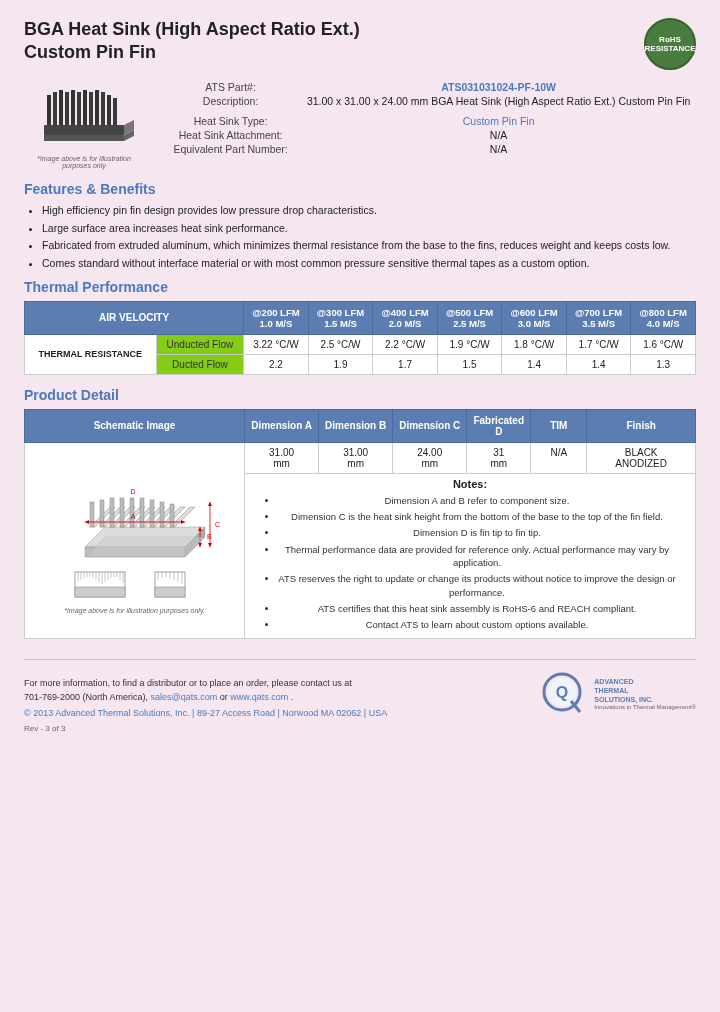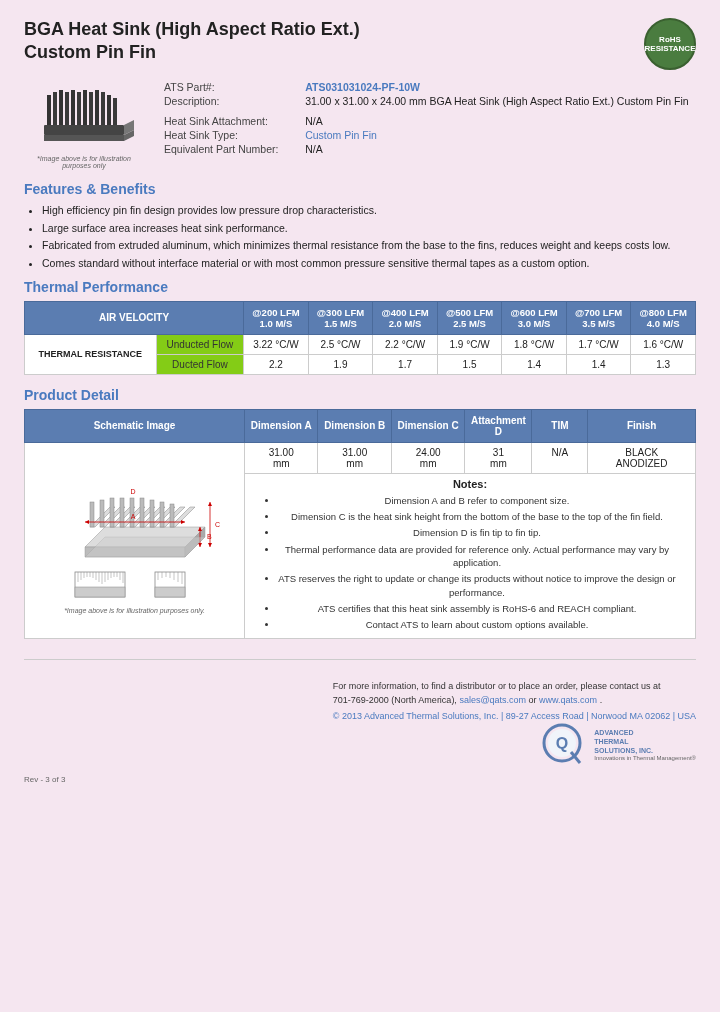--- a/index.html
+++ b/index.html
@@ -62,20 +62,21 @@
       color: #666;
       font-style: italic;
       text-align: center;
     }
     .product-specs {
       flex: 1;
     }
     .spec-table {
       width: 100%;
       border-collapse: collapse;
+      text-align: center;
     }
     .spec-table td {
       padding: 1px 4px;
       font-size: 10.5px;
       vertical-align: top;
     }
     .spec-label {
       color: #444;
       white-space: nowrap;
       min-width: 140px;
@@ -197,26 +198,25 @@
       margin-left: 14px;
     }
     .notes-list li {
       font-size: 9.5px;
       margin-bottom: 3px;
       line-height: 1.4;
       color: #333;
     }
     .footer-section {
       margin-top: 20px;
-      padding-top: 20px;
+      padding-top: 10px;
       border-top: 1px solid #ccc;
       display: flex;
       justify-content: space-between;
       align-items: flex-end;
-      flex-direction: column;
     }
     .footer-text {
       font-size: 9px;
       color: #333;
       max-width: 420px;
       line-height: 1.5;
     }
     .footer-text a, .footer-link {
       color: #4a7abf;
       text-decoration: none;
@@ -304,26 +304,26 @@
           <td class="spec-value part-number">ATS031031024-PF-10W</td>
         </tr>
         <tr>
           <td class="spec-label">Description:</td>
           <td class="spec-value">31.00 x 31.00 x 24.00 mm  BGA Heat Sink (High Aspect Ratio Ext.) Custom Pin Fin</td>
         </tr>
         <tr>
               <td colspan="2" style="height:6px"></td>
             </tr>
         <tr>
+          <td class="spec-label">Heat Sink Type:</td>
+          <td class="spec-value blue-link">Custom Pin Fin</td>
+        </tr>
+        <tr>
           <td class="spec-label">Heat Sink Attachment:</td>
           <td class="spec-value">N/A</td>
-        </tr>
-        <tr>
-          <td class="spec-label">Heat Sink Type:</td>
-          <td class="spec-value blue-link">Custom Pin Fin</td>
         </tr>
         <tr>
           <td class="spec-label">Equivalent Part Number:</td>
           <td class="spec-value">N/A</td>
         </tr>
       </tbody>
         </table>
     </div>
   </div>
 
@@ -380,21 +380,21 @@
 
   <div class="product-detail-section">
     <div class="section-title">Product Detail</div>
     <table class="detail-table">
       <thead>
         <tr>
           <th>Schematic Image</th>
           <th>Dimension A</th>
           <th>Dimension B</th>
           <th>Dimension C</th>
-          <th>Attachment D</th>
+          <th>Fabricated D</th>
           <th>TIM</th>
           <th>Finish</th>
         </tr>
       </thead>
       <tbody>
         <tr class="dimensions-row">
           <td class="schematic-cell" rowspan="2">
             <div class="schematic-container">
               <svg width="180" height="140" viewBox="0 0 180 140">
 

